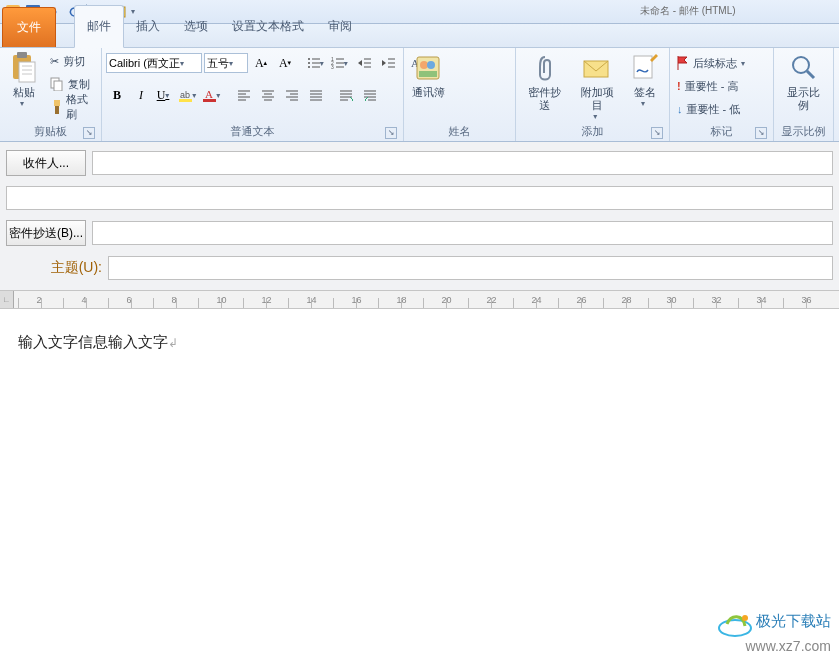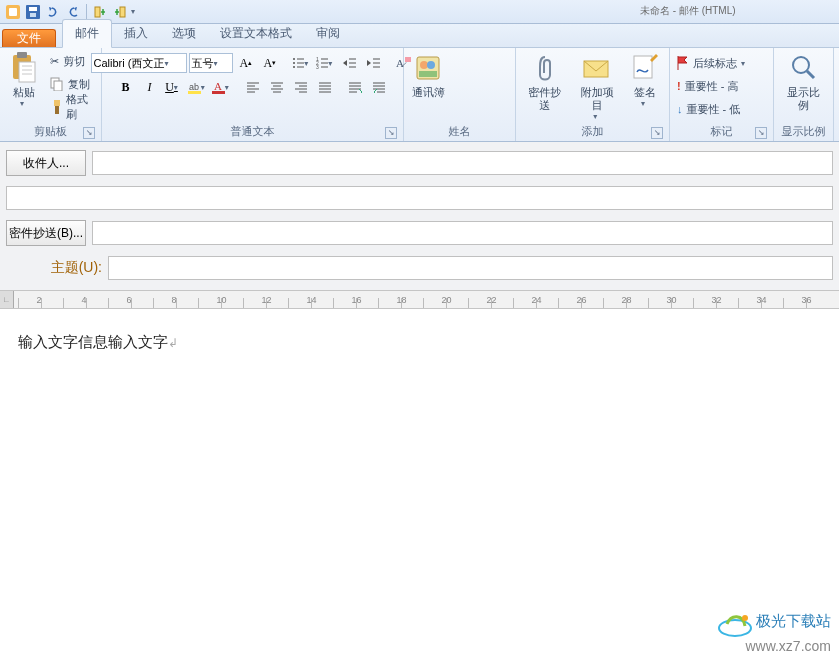--- a/index.html
+++ b/index.html
@@ -2,22 +2,22 @@
 <html><head>
 <meta charset="utf-8">
 <style>
 * { margin: 0; padding: 0; box-sizing: border-box; }
 body { font-family: "Microsoft YaHei", SimSun, sans-serif; font-size: 12px; background: #fff; width: 839px; height: 662px; overflow: hidden; position: relative; }
 .qat { height: 24px; background: linear-gradient(#e8f0fb, #dce8f7); display: flex; align-items: center; padding: 0 4px; gap: 2px; border-bottom: 1px solid #a9bdd6; }
 .qat-icon { width: 18px; height: 18px; display: flex; align-items: center; justify-content: center; cursor: pointer; }
 .qat-sep { width: 1px; height: 16px; background: #a9bdd6; margin: 0 2px; }
 .title-area { position: absolute; top: 4px; left: 50%; transform: translateX(-50%); font-size: 10px; color: #6a6a6a; white-space: nowrap; left: 640px; transform: none;}
 .tabs { height: 24px; background: linear-gradient(#eaf2fb, #dfe9f6); display: flex; align-items: flex-end; padding-left: 2px; border-bottom: 1px solid #b8c9de; }
-.tab-file { background: linear-gradient(#ff9a3c, #e07222); color: #fff; padding: 0 14px; border-radius: 3px 3px 0 0; font-size: 12px; margin-right: 6px; cursor: pointer; border: 1px solid #c85a10; border-bottom: none;}
-.tab { padding: 5px 12px; color: #4a5b73; cursor: pointer; font-size: 12px; }
+.tab-file { background: linear-gradient(#ff9a3c, #e07222); color: #fff; padding: 11px 14px; border-radius: 3px 3px 0 0; font-size: 12px; margin-right: 18px; cursor: pointer; border: 1px solid #c85a10; border-bottom: none;}
+.tab { padding: 12px 12px; color: #4a5b73; cursor: pointer; font-size: 12px; }
 .tab.active { background: #f6f9fd; border: 1px solid #b8c9de; border-bottom: 1px solid #f6f9fd; border-radius: 3px 3px 0 0; margin-bottom: -1px; }
 .ribbon { height: 94px; background: linear-gradient(#f6f9fd, #e5edf8); border-bottom: 1px solid #a9bdd6; display: flex; }
 .group { border-right: 1px solid #c5d4e6; display: flex; flex-direction: column; justify-content: space-between; padding: 2px 4px 0 4px; position: relative;}
 .group-content { flex: 1; display: flex; align-items: flex-start; gap: 3px; }
 .group-label { text-align: center; font-size: 11px; color: #5a6b83; padding-bottom: 2px; position: relative;}
 .group-label .dialog-launcher { position: absolute; right: 2px; bottom: 2px; width: 12px; height: 12px; border: 1px solid #9fb4ce; font-size: 8px; line-height: 10px; color: #5a6b83; cursor: pointer;}
 .big-btn { display: flex; flex-direction: column; align-items: center; justify-content: space-between; padding: 2px 4px; cursor: pointer; min-width: 40px; }
 .big-btn .icon-box { width: 32px; height: 32px; display: flex; align-items: center; justify-content: center; }
 .big-btn span.lbl { font-size: 11px; color: #3a4a60; margin-top: 2px; text-align: center; line-height: 13px;}
 .small-row { display: flex; align-items: center; gap: 2px; height: 22px;}
@@ -130,21 +130,21 @@
               <rect x="5" y="6" width="4" height="8" fill="#9a7030"></rect>
             </svg>
             <span>格式刷</span>
           </div>
       </div>
     </div>
     <div class="group-label"><span>剪贴板</span><span class="dialog-launcher">↘</span></div>
   </div>
 
   <div class="group" style="width:302px">
-    <div class="group-content" style="flex-direction:column;gap:2px;padding-top:2px;align-items:center;">
+    <div class="group-content" style="flex-direction:column;gap:10px;padding-top:2px;">
       <div class="small-row">
         <div class="font-box" style="width:96px">
             <span>Calibri (西文正</span>
             <span class="dd">▾</span>
           </div>
         <div class="font-box" style="width:44px">
             <span>五号</span>
             <span class="dd">▾</span>
           </div>
         <div class="small-btn" style="font-family:serif">A<sup style="font-size:7px">▴</sup></div>

